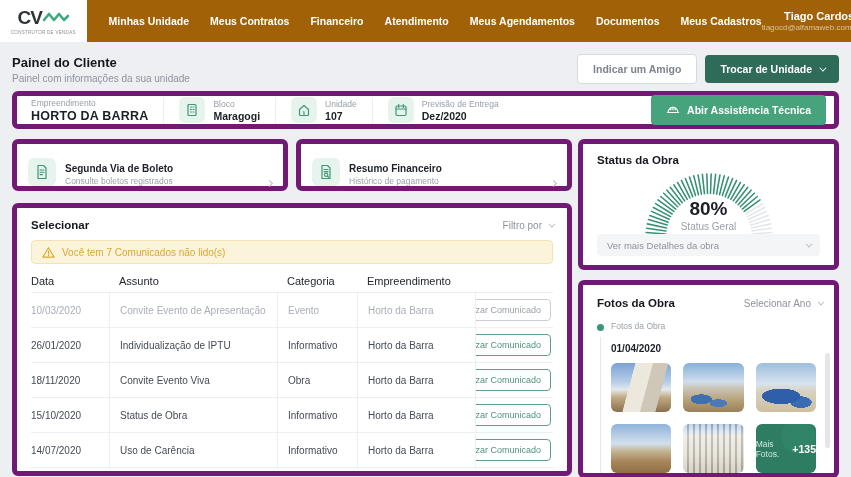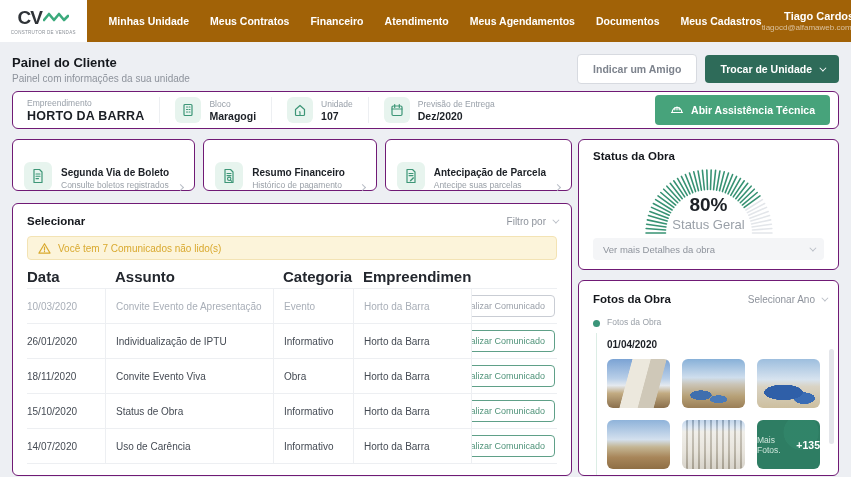--- a/index.html
+++ b/index.html
@@ -23,21 +23,21 @@
   .page { padding: 5px 12px 0; }
   .page-head { display: flex; justify-content: space-between; align-items: center; height: 44px; }
   .page-title { font-size: 13px; font-weight: 700; color: #15181d; }
   .page-subtitle { font-size: 10px; color: #8e939c; margin-top: 3px; }
   .head-buttons { display: flex; gap: 8px; align-items: center; }
   .btn { border-radius: 4px; font-size: 10.5px; font-weight: 700; padding: 8px 15px; cursor: pointer; display: flex; align-items: center; gap: 7px; border: none; font-family: inherit; }
   .btn-outline { background: #fff; border: 1px solid #D7DAE0; color: #7d838d; }
   .btn-dark-green { background: #2E6B59; color: #fff; }
   .btn-green { background: #47A37B; color: #fff; }
 
-  .card { background: #fff; border: 1px solid #701a75; border-radius: 6px; }
+  .card { background: #fff; border: 5px solid #701a75; border-radius: 6px; }
 
   
   .info-bar { display: flex; align-items: center; height: 38px; padding: 0 8px 0 14px; margin-bottom: 10px; }
   .field { display: flex; align-items: center; gap: 8px; padding: 0 15px; border-left: 1px solid #EDEFF2; height: 26px; }
   .field.first { border-left: none; padding-left: 0; }
   .chip { width: 26px; height: 26px; border-radius: 6px; background: #E7F4EE; display: flex; align-items: center; justify-content: center; flex: none; }
   .f-label { font-size: 8.5px; color: #99A0A9; }
   .f-value { font-size: 10.5px; font-weight: 700; color: #1c2026; margin-top: 1px; white-space: nowrap; }
   .f-value.big { font-size: 12.5px; letter-spacing: .2px; }
   .assist-btn { margin-left: auto; }
@@ -61,35 +61,35 @@
   .comunicados { padding: 10px 14px 0; height: 273px; overflow: hidden; }
   .com-head { display: flex; justify-content: space-between; align-items: center; height: 14px; margin-bottom: 8px; }
   .com-title { font-size: 11.5px; font-weight: 700; color: #15181d; }
   .filter { font-size: 10px; color: #8e939c; display: flex; gap: 6px; align-items: center; cursor: pointer; }
   .alert { height: 24px; background: #FCF4DA; border: 1px solid #F3E3B4; border-radius: 4px; display: flex; align-items: center; gap: 7px; padding: 0 10px; color: #D9A92F; font-size: 10px; margin-bottom: 5px; }
   .trow { display: grid; grid-template-columns: 78px 168px 80px 118px 1fr; align-items: stretch; border-bottom: 1px solid #EDEFF2; }
   .trow.thead { height: 24px; }
   .trow.tbody { height: 35px; }
   .tcell { display: flex; align-items: center; font-size: 10px; color: #454b54; padding-left: 10px; overflow: hidden; white-space: nowrap; }
   .tcell.c1 { padding-left: 0; }
-  .thead .tcell { font-weight: 700; font-size: 15px; color: #23272e; }
+  .thead .tcell { font-weight: 400; font-size: 11px; color: #23272e; }
   .tbody .tcell.b { border-left: 1px solid #EDEFF2; }
   .action-cell { justify-content: flex-end; padding-right: 2px; }
   .view-btn { border: 1px solid #5FA088; color: #4F9379; background: #fff; font-size: 9px; padding: 5px 9px; border-radius: 4px; white-space: nowrap; cursor: pointer; font-family: inherit; }
   .trow.muted .tcell { color: #A9AFB8; }
   .trow.muted .view-btn { border-color: #C9CDD4; color: #9BA1AA; }
 
   
   .status-card { height: 131px; padding: 10px 14px; position: relative; }
   .status-title { font-size: 11.5px; font-weight: 700; color: #15181d; }
   .gauge-wrap { position: relative; width: 150px; margin: 2px auto 0; }
   .gauge-wrap svg { display: block; width: 150px; height: 72px; }
   .gauge-text { position: absolute; left: 0; right: 0; top: 30px; text-align: center; }
   .gauge-pct { font-size: 19px; font-weight: 700; color: #1c2026; }
-  .gauge-label { font-size: 13px; color: #9aa0a8; margin-top: 1px; }
+  .gauge-label { font-size: 10px; color: #9aa0a8; margin-top: 1px; }
   .details-bar { position: absolute; left: 14px; right: 14px; bottom: 9px; height: 22px; background: #F4F5F7; border-radius: 4px; display: flex; align-items: center; justify-content: space-between; padding: 0 10px; font-size: 9.5px; color: #8e939c; cursor: pointer; }
 
   
   .fotos-card { flex: 1; padding: 12px 12px 0 14px; position: relative; overflow: hidden; }
   .fotos-head { display: flex; justify-content: space-between; align-items: center; }
   .fotos-title { font-size: 11.5px; font-weight: 700; color: #15181d; }
   .year-select { font-size: 10px; color: #8e939c; display: flex; gap: 6px; align-items: center; cursor: pointer; }
   .timeline { position: relative; padding-left: 14px; margin-top: 12px; }
   .tl-dot { position: absolute; left: 0; top: 3px; width: 7px; height: 7px; border-radius: 50%; background: #3B9579; }
   .tl-line { position: absolute; left: 3px; top: 16px; height: 300px; width: 1px; background: #DCEDE5; }
@@ -235,34 +235,20 @@
             <svg width="16" height="16" viewBox="0 0 16 16">
                 <path d="M4 1.5h5.5L12 4v10.5H4z" fill="none" stroke="#3D9677" stroke-width="1.2" stroke-linejoin="round"></path>
                 <path d="M6 5.5h4M6 7.6h4" stroke="#3D9677" stroke-width="1.1" stroke-linecap="round"></path>
                 <circle cx="8.2" cy="10.8" r="1.7" fill="none" stroke="#3D9677" stroke-width="1.1"></circle>
                 <path d="M9.5 12.1l1.3 1.3" stroke="#3D9677" stroke-width="1.1" stroke-linecap="round"></path>
               </svg>
           </span>
           <div>
             <div class="qc-title">Resumo Financeiro</div>
             <div class="qc-sub">Histórico de pagamento</div>
-          </div>
-          <span class="chev chev-right"></span>
-        </div>
-        <div class="card quick-card">
-          <span class="chip qc-chip">
-            <svg width="16" height="16" viewBox="0 0 16 16">
-                <path d="M4 1.5h5.5L12 4v10.5H4z" fill="none" stroke="#3D9677" stroke-width="1.2" stroke-linejoin="round"></path>
-                <path d="M6 5.5h4M6 7.6h4" stroke="#3D9677" stroke-width="1.1" stroke-linecap="round"></path>
-                <path d="M7 12.3l3.2-3.2 1 1-3.2 3.2-1.3.3z" fill="#3D9677"></path>
-              </svg>
-          </span>
-          <div>
-            <div class="qc-title">Antecipação de Parcela</div>
-            <div class="qc-sub">Antecipe suas parcelas</div>
           </div>
           <span class="chev chev-right"></span>
         </div>
       </div>
 
       <div class="card comunicados">
         <div class="com-head">
           <div class="com-title">Selecionar</div>
           <div class="filter">
             <span>Filtro por</span>

